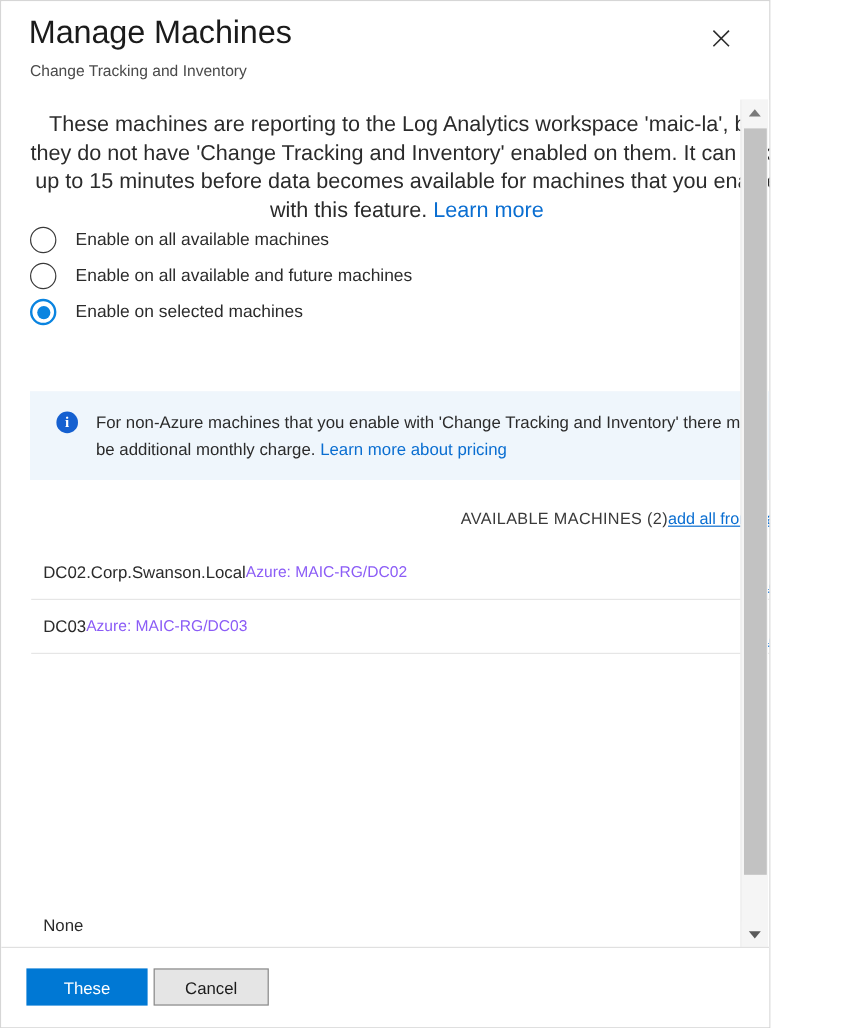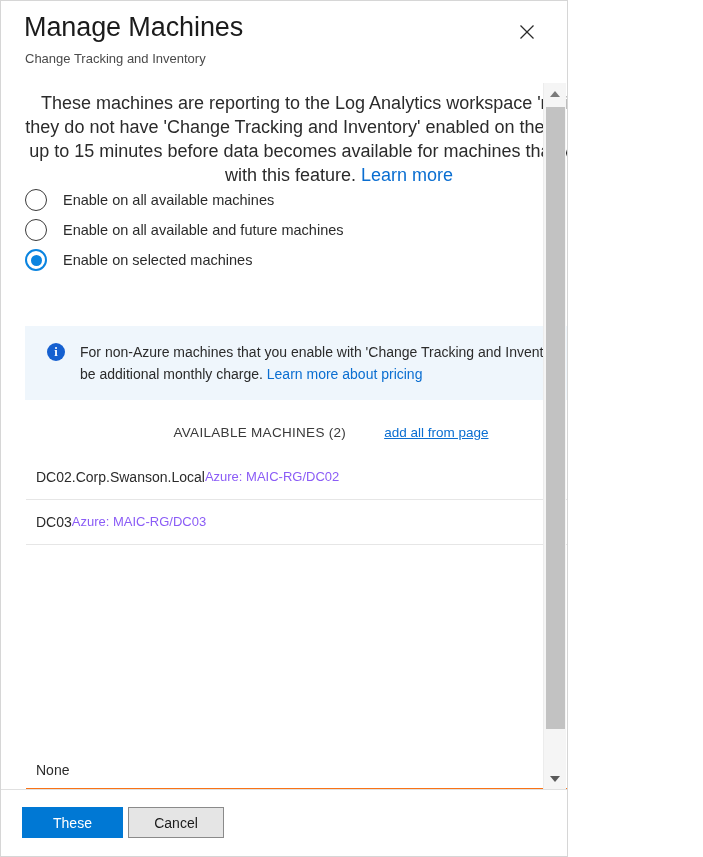--- a/index.html
+++ b/index.html
@@ -4,21 +4,21 @@
 <style>
   * { box-sizing: border-box; margin: 0; padding: 0; }
   html, body {
     width: 703px; height: 857px;
     background: #ffffff;
     font-family: "Liberation Sans", sans-serif;
     -webkit-font-smoothing: antialiased;
   }
   #dialog {
     position: relative;
-    width: 568px; height: 857px;
+    width: 642px; height: 857px;
     background: #ffffff;
     border: 1px solid #d6d6d6;
     overflow: hidden;
     padding-left: 35px;
   }
 
   
   .header {
     position: absolute;
     left: 0; top: 0; right: 0;
@@ -139,26 +139,25 @@
   .info-text {
     margin-left: 15px;
     font-size: 14px;
     line-height: 22px;
     color: #2b2b2b;
   }
 
   
   .section-head {
     position: absolute;
-    left: 16px;
+    left: 32px;
     width: 628px;
     display: flex;
     align-items: baseline;
-    justify-content: center;
-    gap: 38px;
+    justify-content: flex-end;
   }
   .section-title {
     font-size: 13.5px;
     color: #3a3a3a;
     letter-spacing: 0.3px;
   }
   .section-action {
     font-size: 13.5px;
     color: #0a6ed1;
     text-decoration: underline;
@@ -204,21 +203,21 @@
     margin-bottom: 4px;
   }
 
   .selected-list {
     position: absolute;
     left: 25px; top: 668px;
     width: 630px;
   }
   .empty-row {
     height: 42px;
-    border-bottom: 5px solid #f97316;
+    border-bottom: 2px solid #f97316;
     display: flex;
     align-items: center;
     padding-left: 10px;
     font-size: 14px;
     color: #2b2b2b;
   }
 
   
   .scrollbar {
     position: absolute;

